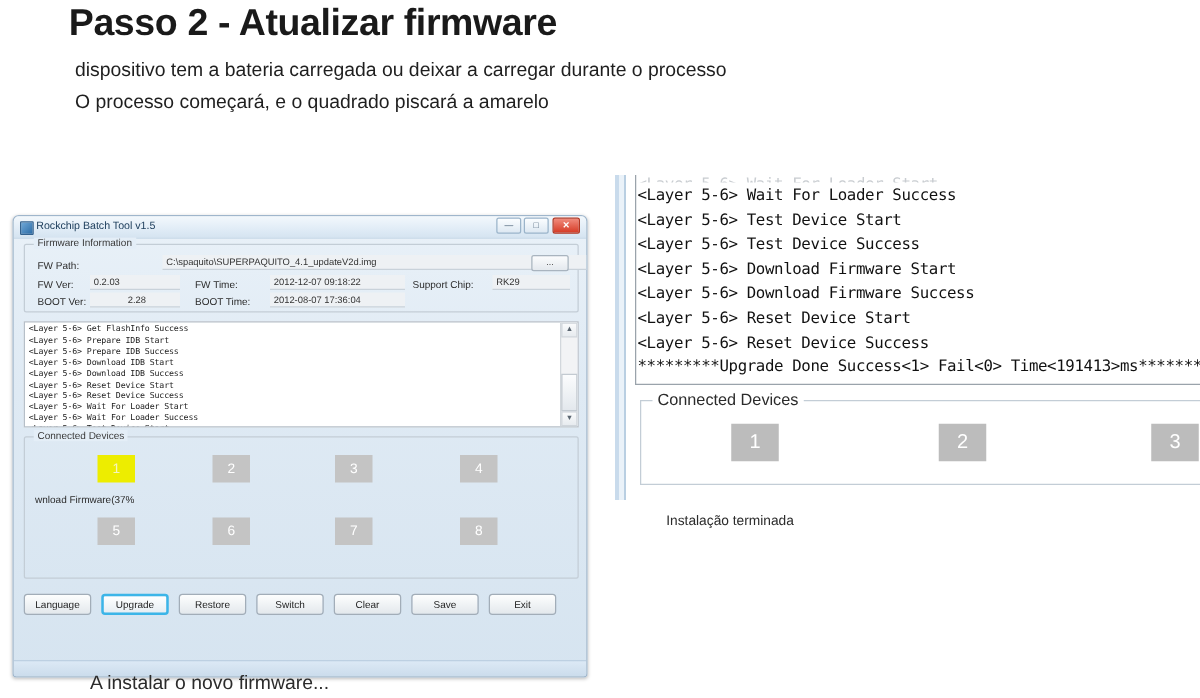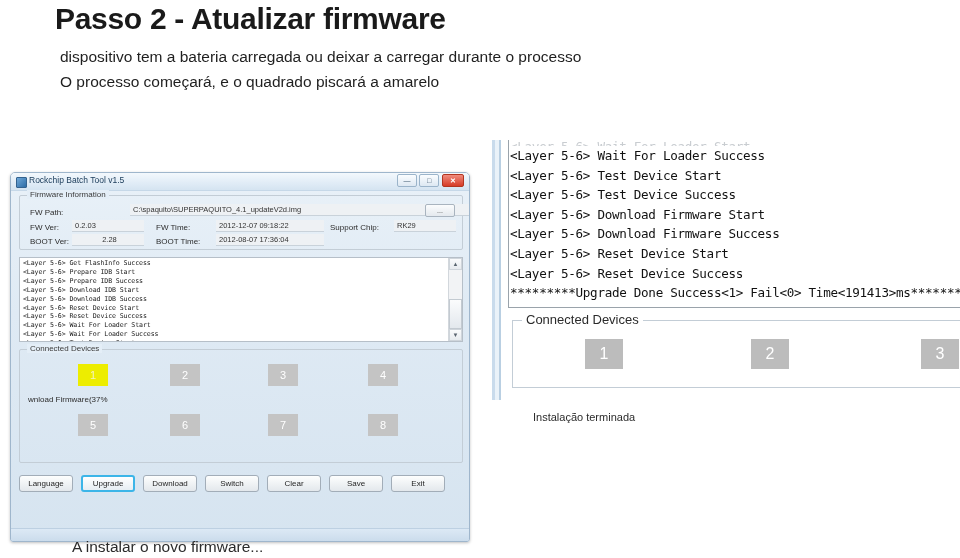--- a/index.html
+++ b/index.html
@@ -403,21 +403,21 @@
         <div class="devbox" style="left: 150px; top: 64px;">6</div>
         <div class="devbox" style="left: 248px; top: 64px;">7</div>
         <div class="devbox" style="left: 348px; top: 64px;">8</div>
       </div>
     <div class="devcap" style="left:8px; top:45px;">wnload Firmware(37%</div>
   </div>
 
   <div id="toolbar">
     <div class="tbtn" style="left:0px;">Language</div>
     <div class="tbtn focused" style="left:62px;">Upgrade</div>
-    <div class="tbtn" style="left:124px;">Download</div>
+    <div class="tbtn" style="left:124px;">Restore</div>
     <div class="tbtn" style="left:186px;">Switch</div>
     <div class="tbtn" style="left:248px;">Clear</div>
     <div class="tbtn" style="left:310px;">Save</div>
     <div class="tbtn" style="left:372px;">Exit</div>
   </div>
 
   <div id="statusbar"></div>
 </div>
 
 <div id="zoom-panel">

